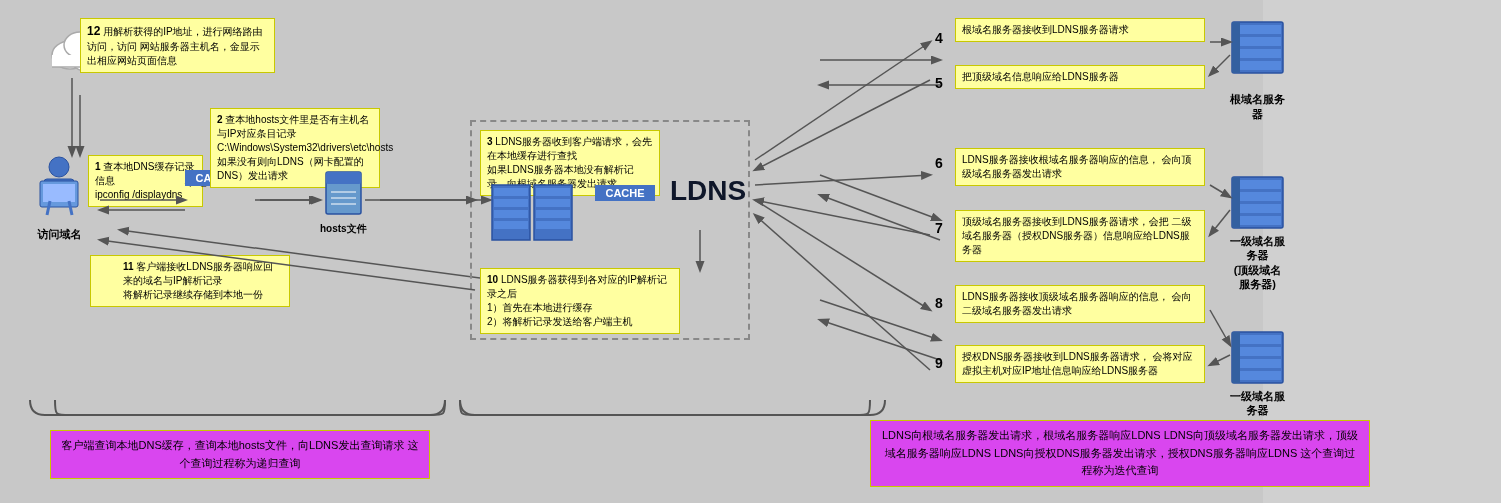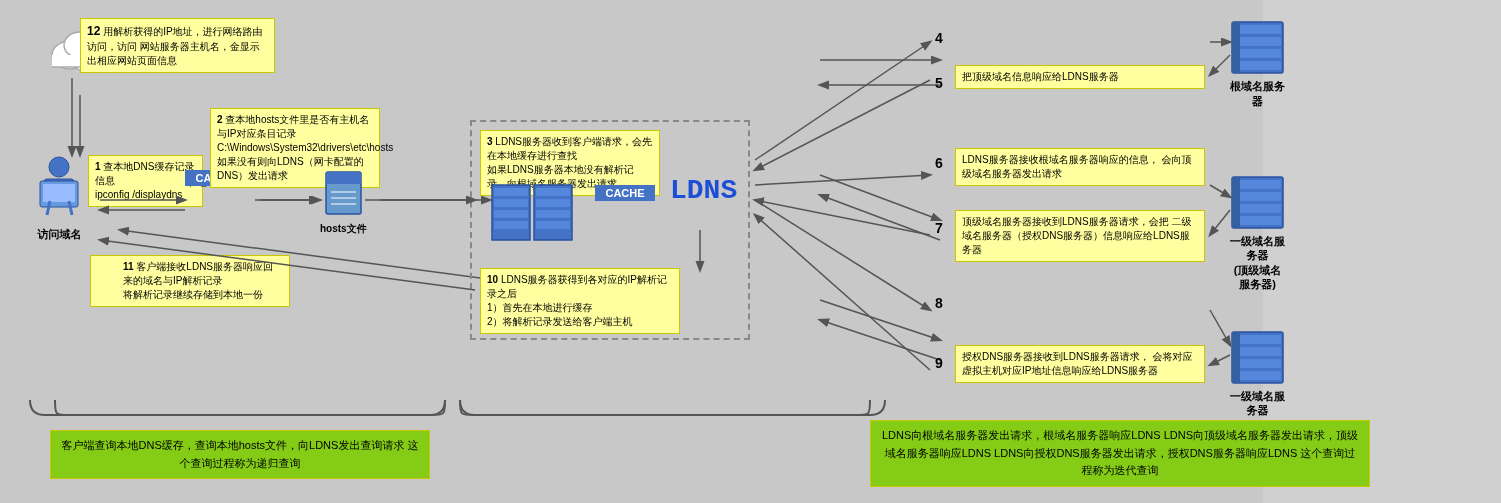--- a/index.html
+++ b/index.html
@@ -36,21 +36,21 @@
       color: white;
       text-align: center;
       font-size: 11px;
       font-weight: bold;
       padding: 2px 6px;
       width: 60px;
     }
 
     .bottom-note {
       position: absolute;
-      background: #84cc16;
+      background: #d946ef;
       border: 1px solid #c8c800;
       padding: 6px 10px;
       font-size: 11px;
       line-height: 1.6;
       color: #000;
       text-align: center;
     }
 
     .number-circle {
       display: inline-block;
@@ -66,22 +66,21 @@
       left: 0;
       width: 1501px;
       height: 503px;
       pointer-events: none;
     }
 
     .ldns-label {
       position: absolute;
       font-size: 22px;
       font-weight: bold;
-      color: #1d4ed8;
-      font-family: Liberation Mono, monospace;
+      color: #0f172a;
     }
 
     .dashed-border {
       position: absolute;
       border: 2px dashed #888;
     }
   </style>
 </head>
 <body>
 
@@ -214,52 +213,59 @@
     <strong>11</strong> <span>客户端接收LDNS服务器响应回来的域名与IP解析记录<br>将解析记录继续存储到本地一份</span>
   </div>
 
   <div class="number-circle" style="left:935px;top:30px;font-size:14px;font-weight:bold;">4</div>
   <div class="number-circle" style="left:935px;top:75px;font-size:14px;font-weight:bold;">5</div>
   <div class="number-circle" style="left:935px;top:155px;font-size:14px;font-weight:bold;">6</div>
   <div class="number-circle" style="left:935px;top:220px;font-size:14px;font-weight:bold;">7</div>
   <div class="number-circle" style="left:935px;top:295px;font-size:14px;font-weight:bold;">8</div>
   <div class="number-circle" style="left:935px;top:355px;font-size:14px;font-weight:bold;">9</div>
 
+  <div class="note-box" style="left:955px;top:18px;width:250px;">
+    <span>根域名服务器接收到LDNS服务器请求</span>
+  </div>
 
   <div class="note-box" style="left:955px;top:65px;width:250px;">
     <span>把顶级域名信息响应给LDNS服务器</span>
   </div>
 
   <div class="note-box" style="left:955px;top:148px;width:250px;">
     <span>LDNS服务器接收根域名服务器响应的信息，
 会向顶级域名服务器发出请求</span>
   </div>
 
   <div class="note-box" style="left:955px;top:210px;width:250px;">
     <span>顶级域名服务器接收到LDNS服务器请求，会把
 二级域名服务器（授权DNS服务器）信息响应给LDNS服务器</span>
   </div>
 
+  <div class="note-box" style="left:955px;top:285px;width:250px;">
+    <span>LDNS服务器接收顶级域名服务器响应的信息，
+会向二级域名服务器发出请求</span>
+  </div>
 
   <div class="note-box" style="left:955px;top:345px;width:250px;">
     <span>授权DNS服务器接收到LDNS服务器请求，
 会将对应虚拟主机对应IP地址信息响应给LDNS服务器</span>
   </div>
 
   <div style="position:absolute;left:1230px;top:20px;text-align:center;">
     <svg width="55" height="55" viewBox="0 0 55 55">
       <rect x="2" y="2" width="51" height="51" rx="2" fill="#4472c4" stroke="#2a52a0" stroke-width="1.5"></rect>
       <rect x="4" y="5" width="47" height="9" fill="#5588dd"></rect>
       <rect x="4" y="17" width="47" height="9" fill="#5588dd"></rect>
       <rect x="4" y="29" width="47" height="9" fill="#5588dd"></rect>
       <rect x="4" y="41" width="47" height="9" fill="#5588dd"></rect>
 
       <rect x="2" y="2" width="8" height="51" fill="#3360a0" rx="1"></rect>
     </svg>
-    <div style="font-size:11px;font-weight:bold;margin-top:2px;">根域名服务器</div>
+    <div style="font-size:11px;font-weight:bold;margin-top:15px;">根域名服务器</div>
   </div>
 
   <div style="position:absolute;left:1230px;top:175px;text-align:center;">
     <svg width="55" height="55" viewBox="0 0 55 55">
       <rect x="2" y="2" width="51" height="51" rx="2" fill="#4472c4" stroke="#2a52a0" stroke-width="1.5"></rect>
       <rect x="4" y="5" width="47" height="9" fill="#5588dd"></rect>
       <rect x="4" y="17" width="47" height="9" fill="#5588dd"></rect>
       <rect x="4" y="29" width="47" height="9" fill="#5588dd"></rect>
       <rect x="4" y="41" width="47" height="9" fill="#5588dd"></rect>
       <rect x="2" y="2" width="8" height="51" fill="#3360a0" rx="1"></rect>

